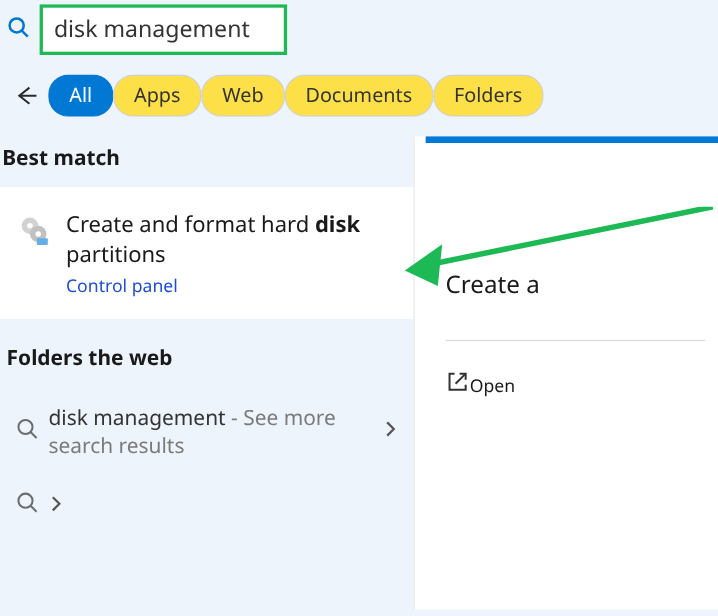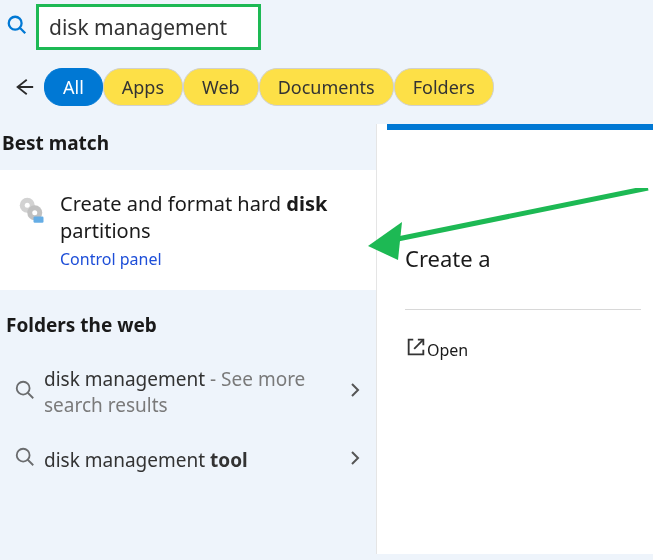--- a/index.html
+++ b/index.html
@@ -102,23 +102,20 @@
       </span>
     </div>
 
     <div class="web-item">
       <span>
         <svg class="web-icon" viewBox="0 0 24 24">
             <circle cx="10" cy="10" r="7"></circle>
             <line x1="15" y1="15" x2="21" y2="21"></line>
           </svg>
       </span>
-      <div class="web-text">
-        <span>disk management </span><b>tool</b>
-      </div>
       <span>
         <svg class="chev" width="14" height="16" viewBox="0 0 10 16">
             <path d="M2 2 L8 8 L2 14"></path>
           </svg>
       </span>
     </div>
   </div>
 
   <div class="right">
     <div class="right-title">Create a</div>

